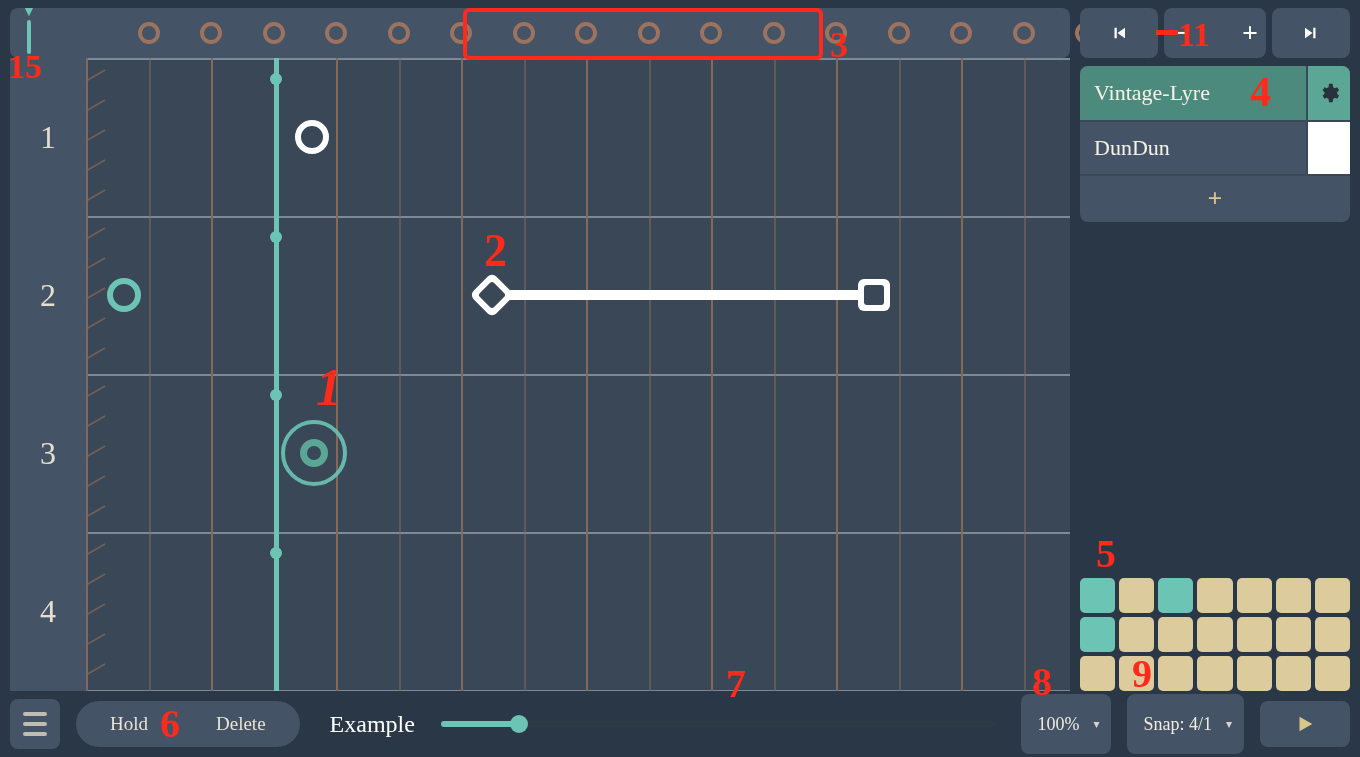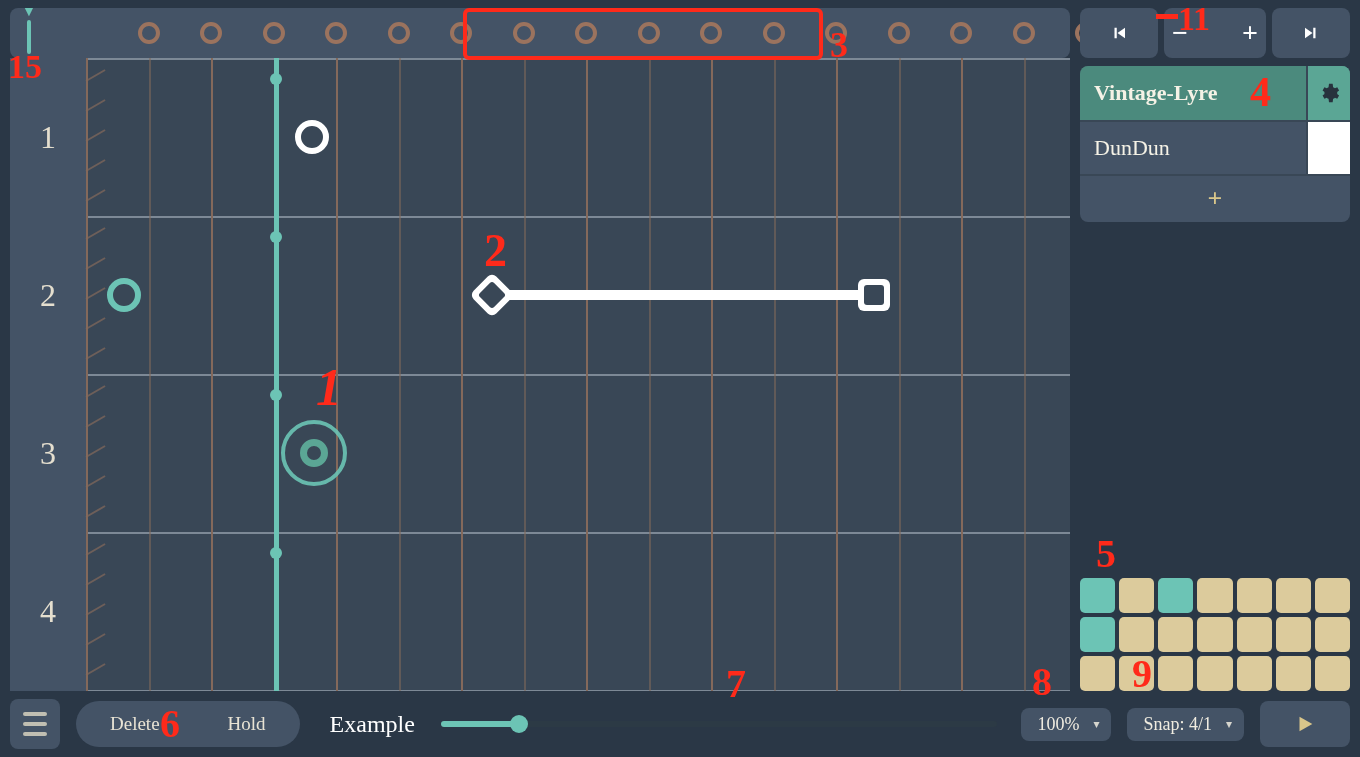--- a/index.html
+++ b/index.html
@@ -18,21 +18,21 @@
   .tbtn{flex:1;background:#445366;border-radius:8px;display:flex;align-items:center;justify-content:center;cursor:pointer;}
   .tbtn svg{width:18px;height:18px;fill:#fff;}
   .tbtn.mid{flex:1.3;gap:40px;}
   .plusminus{display:flex;align-items:center;justify-content:center;gap:54px;width:100%;}
   .pm{font-size:28px;font-weight:bold;color:#fff;line-height:0;}
 
   
   .instlist{position:absolute;right:10px;top:66px;width:270px;background:#445366;border-radius:8px;overflow:hidden;}
   .instrow{display:flex;align-items:center;height:54px;border-top:2px solid #394756;}
   .instrow:first-child{border-top:none;}
-  .instrow.sel{background:#4b8a7d;font-weight:bold;}
+  .instrow.sel{background:#4b8a7d;}
   .instname{flex:1;padding-left:14px;font-size:22px;color:#f5f2e6;}
   .instcog{width:44px;height:100%;display:flex;align-items:center;justify-content:center;border-left:2px solid #394756;}
   .instrow.sel .instcog{background:#5ba695;}
   .instrow:not(.sel) .instcog{background:#fff;}
   .addinst{height:48px;display:flex;align-items:center;justify-content:center;color:#d9c68a;font-size:26px;font-weight:bold;cursor:pointer;}
 
   
   .grid{position:absolute;left:10px;top:58px;right:290px;bottom:66px;background:#394756;overflow:hidden;}
   .grid .hline{position:absolute;left:76px;right:0;height:2px;background:#6c7886;}
   .grid .hline.thick{background:#7d8996;}
@@ -63,21 +63,21 @@
   .menu-btn{width:50px;height:50px;background:#445366;border-radius:8px;display:flex;flex-direction:column;align-items:center;justify-content:center;gap:6px;cursor:pointer;}
   .menu-btn span{width:24px;height:4px;background:#c0beb2;border-radius:2px;}
   .tool-group{display:flex;background:#445366;border-radius:26px;height:46px;overflow:hidden;}
   .tool{padding:0 34px;display:flex;align-items:center;font-size:19px;color:#e8e3d4;cursor:pointer;font-family:Georgia,serif;}
   .tool.active{background:#6cc4b5;color:#2c3a45;font-weight:bold;}
   .song-name{font-size:24px;font-weight:normal;margin-left:14px;font-family:Georgia,serif;}
   .slider-wrap{flex:1;display:flex;align-items:center;margin-left:10px;margin-right:8px;}
   .slider-track{position:relative;flex:1;height:6px;background:#2c3a45;border-radius:3px;}
   .slider-fill{position:absolute;left:0;top:0;bottom:0;width:14%;background:#6cc4b5;border-radius:3px;}
   .slider-thumb{position:absolute;left:14%;top:50%;transform:translate(-50%,-50%);width:18px;height:18px;background:#6cc4b5;border-radius:50%;}
-  .dd{height:33px;background:#445366;border-radius:8px;display:flex;align-items:center;padding:0 12px 0 16px;gap:14px;cursor:pointer;font-size:18px;color:#f0ece0;}
+  .dd{height:60px;background:#445366;border-radius:8px;display:flex;align-items:center;padding:0 12px 0 16px;gap:14px;cursor:pointer;font-size:18px;color:#f0ece0;}
   .dd .chev{font-size:12px;opacity:.85;}
   .play-btn{width:90px;height:46px;background:#445366;border-radius:8px;display:flex;align-items:center;justify-content:center;cursor:pointer;}
   .play-btn svg{width:22px;height:22px;fill:#d9c68a;}
 
   
   .padgrid{position:absolute;right:10px;bottom:66px;width:270px;display:flex;flex-direction:column;gap:4px;background:#2a3746;}
   .padrow{display:flex;gap:4px;}
   .pad{flex:1;height:35px;border-radius:5px;background:#dccb9c;cursor:pointer;}
   .pad.teal{background:#6cc4b5;}
 
@@ -240,22 +240,22 @@
     </div>
   </div>
 
 <div class="bottombar">
   <div class="menu-btn">
     <span></span>
       <span></span>
       <span></span>
   </div>
   <div class="tool-group">
+    <div class="tool">Hold</div>
     <div class="tool">Delete</div>
-    <div class="tool">Hold</div>
   </div>
   <div class="song-name">Example</div>
   <div class="slider-wrap">
     <div class="slider-track">
       <div class="slider-fill"></div>
       <div class="slider-thumb"></div>
     </div>
   </div>
   <div class="dd">
     <span>100%</span>
@@ -276,16 +276,16 @@
 <div class="ann" style="left:830px;top:24px">3</div>
 <div class="ann" style="left:8px;top:48px;font-size:34px">15</div>
 <div class="ann" style="left:316px;top:358px;font-size:52px;font-style:italic">1</div>
 <div class="ann" style="left:484px;top:224px;font-size:46px">2</div>
 <div class="ann" style="left:1250px;top:68px;font-size:42px">4</div>
 <div class="ann" style="left:1096px;top:530px;font-size:40px">5</div>
 <div class="ann" style="left:160px;top:700px;font-size:40px">6</div>
 <div class="ann" style="left:726px;top:660px;font-size:40px">7</div>
 <div class="ann" style="left:1032px;top:658px;font-size:40px">8</div>
 <div class="ann" style="left:1132px;top:650px;font-size:40px">9</div>
-<div class="ann" style="left:1178px;top:0;font-size:34px">
+<div class="ann" style="left:1178px;top:16px;font-size:34px">
   <span style="position:absolute;left:-22px;top:14px;width:22px;border-top:5px solid #ff2a1a"></span>
   <span>11</span>
 </div>
 
 </body></html>

